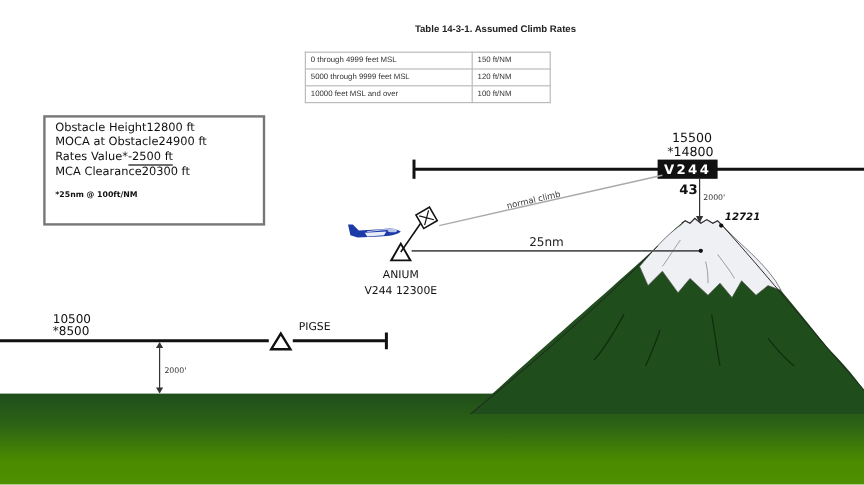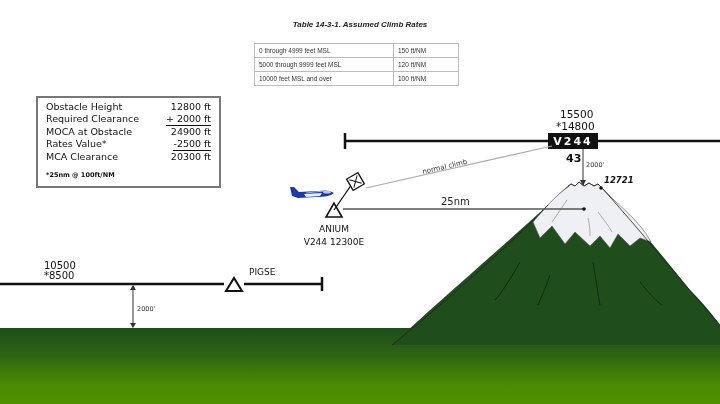--- a/index.html
+++ b/index.html
@@ -1,24 +1,24 @@
 <!DOCTYPE html>
 <html><head>
 <meta charset="utf-8">
 <style>
   html, body { margin:0; padding:0; }
   body { width:720px; height:404px; position:relative; overflow:hidden; background:#ffffff; font-family:"DejaVu Sans", sans-serif; color:#111; }
   .abs { position:absolute; }
-  .table-title { left:240px; top:20px; width:240px; text-align:center; font-family:"Liberation Sans", sans-serif; font-weight:bold; font-size:8px; color:#222;font-style:italic; }
+  .table-title { left:240px; top:20px; width:240px; text-align:right; font-family:"Liberation Sans", sans-serif; font-weight:bold; font-size:8px; color:#222; }
   .climb-table { left:254px; top:43px; border-collapse:collapse; font-family:"Liberation Sans", sans-serif; font-size:6.5px; color:#333; }
   .climb-table td { border:1px solid #bbb; padding:2px 4px; height:9px; }
   .climb-table td.alt { width:130px; }
   .climb-table td.rate { width:56px; }
   .calc-box { left:36px; top:96px; width:185px; height:92px; border:2px solid #777; box-sizing:border-box; padding:3px 8px; font-size:9.5px; line-height:12px; }
-  .calc-row { display:flex; justify-content:space-between; }
+  .calc-row { display:flex; justify-content:flex-start; }
   .calc-val.ul { border-bottom:1px solid #111; }
   .calc-note { font-size:6.5px; margin-top:6px;font-weight:bold; }
   svg { position:absolute; left:0; top:0; }
   .lbl { font-family:"DejaVu Sans", sans-serif; }
 </style>
 </head>
 <body>
 
 <div class="abs table-title">Table 14-3-1. Assumed Climb Rates</div>
 <table class="abs climb-table">
@@ -35,24 +35,20 @@
     <td class="alt">10000 feet MSL and over</td>
     <td class="rate">100 ft/NM</td>
   </tr>
 </tbody>
   </table>
 
 <div class="abs calc-box">
   <div class="calc-row">
       <span>Obstacle Height</span>
       <span class="calc-val">12800 ft</span>
-    </div>
-  <div class="calc-row">
-      <span>Required Clearance</span>
-      <span class="calc-val ul">+ 2000 ft</span>
     </div>
   <div class="calc-row">
       <span>MOCA at Obstacle</span>
       <span class="calc-val">24900 ft</span>
     </div>
   <div class="calc-row">
       <span>Rates Value*</span>
       <span class="calc-val ul">-2500 ft</span>
     </div>
   <div class="calc-row">

